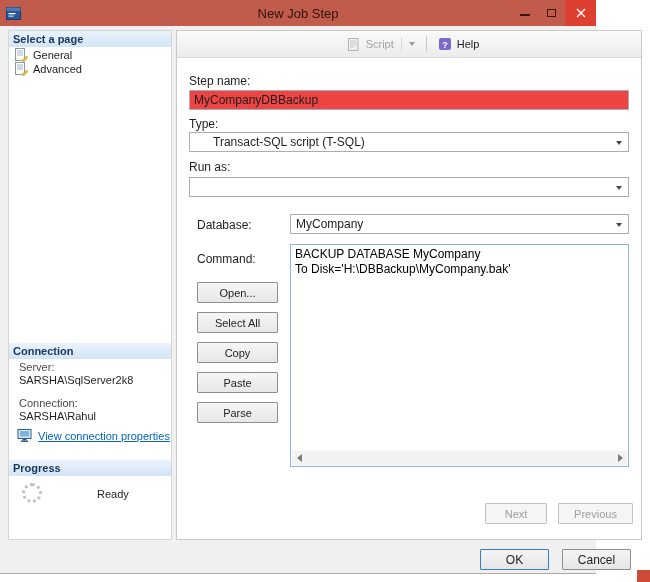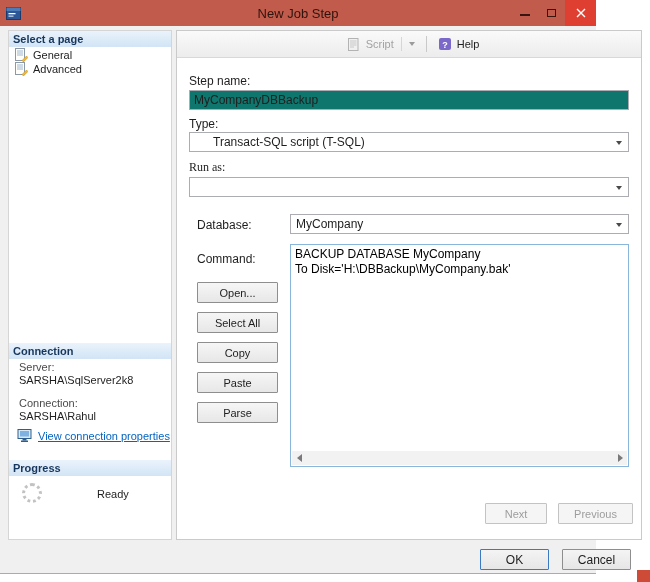--- a/index.html
+++ b/index.html
@@ -43,25 +43,25 @@
   .tb-script-label { color:#A3A3A3; }
   .tb-minisep { width:1px; height:14px; background:#D6D6D6; margin:0 2px; }
   .caret { width:0; height:0; border-left:3.5px solid transparent; border-right:3.5px solid transparent; border-top:4px solid #9B9B9B; }
   .combo .caret { border-top-color:#4A4A4A; }
   .tb-sep { width:1px; height:16px; background:#C9C9C9; margin:0 6px; }
   .tb-help-label { color:#1E1E1E; }
 
   .lbl { position:absolute; font-size:12px; color:#1E1E1E; }
   .l-step { left:12px; top:43px; }
   .l-type { left:12px; top:86px; }
-  .l-runas { left:12px; top:129px;font-family:Liberation Serif, serif; }
+  .l-runas { left:12px; top:129px; }
   .l-db { left:20px; top:187px; }
   .l-cmd { left:20px; top:221px; }
 
-  .text-input { position:absolute; left:12px; top:59px; width:440px; height:20px; border:1px solid #ABADB3; font-size:12px; padding:4px 4px; font-family:"Liberation Sans", sans-serif; color:#1E1E1E; background:#0f766e; }
+  .text-input { position:absolute; left:12px; top:59px; width:440px; height:20px; border:1px solid #ABADB3; font-size:12px; padding:4px 4px; font-family:"Liberation Sans", sans-serif; color:#1E1E1E; background:#ef4444; }
   .combo { position:absolute; height:20px; border:1px solid #ABADB3; background:#fff; display:flex; align-items:center; font-size:12px; color:#1E1E1E; padding-left:5px; }
   .combo .caret { position:absolute; right:6px; top:8px; }
   .c-type { left:12px; top:101px; width:440px;padding-left:23px; }
   .c-runas { left:12px; top:146px; width:440px; }
   .c-db { left:113px; top:183px; width:339px; }
 
   .cmd-btns { position:absolute; left:20px; top:251px; display:flex; flex-direction:column; gap:9px; }
   .btn { width:81px; height:21px; background:linear-gradient(#F6F6F6,#E7E7E7); border:1px solid #8E8E8E; font-size:11px; color:#1E1E1E; display:flex; align-items:center; justify-content:center; border-radius:1px; }
 
   .cmd-area { position:absolute; left:113px; top:213px; width:339px; height:223px; border:1px solid #8AB6DB; background:#fff; }

